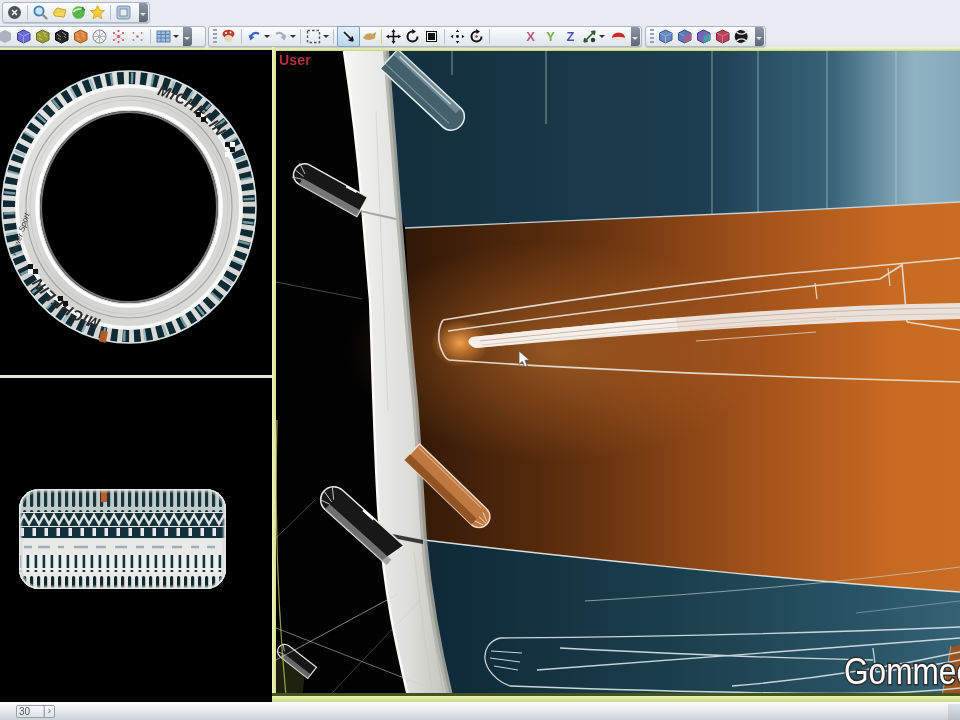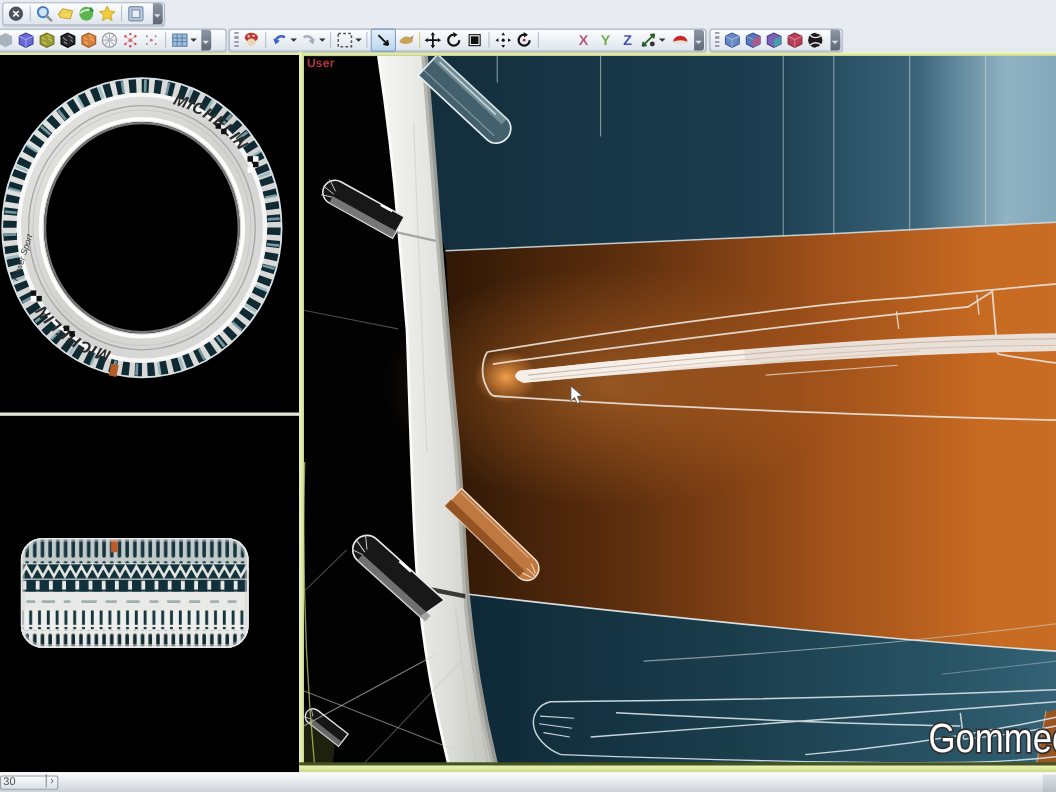--- a/index.html
+++ b/index.html
@@ -431,22 +431,22 @@
 
 <path d="M243,300 l0,13.5 l3.3,-3.2 l2.4,5.6 l2.6,-1.2 l-2.4,-5.4 l4.5,-0.3 Z" fill="#fff" stroke="#555" stroke-width=".8"></path>
 
 <text x="568" y="633" font-size="37" textLength="130" lengthAdjust="spacingAndGlyphs" fill="#ffffff" stroke="#2e2e2e" stroke-width="3.2" paint-order="stroke" font-family="Liberation Sans,sans-serif">Gommee</text>
 </svg>
 
 <div class="abs" style="left:272px;top:47px;width:4px;height:649px;background:linear-gradient(90deg,#f2f6c2,#d3e08e)"></div>
 <div class="abs" style="left:272px;top:693px;width:688px;height:3px;background:#45541f"></div>
 <div class="abs" style="left:272px;top:696px;width:688px;height:6px;background:linear-gradient(#eef3b6,#c9d984)"></div>
 
-<div class="abs" style="left:279px;top:52px;color:#b42f3c;font-size:11px;font-weight:bold;letter-spacing:.2px">User</div>
+<div class="abs" style="left:279px;top:52px;color:#b42f3c;font-size:14px;font-weight:bold;letter-spacing:.2px">User</div>
 
 <div class="abs" style="left:0;top:702px;width:960px;height:18px;background:linear-gradient(#fbfcfd,#e8ebee 45%,#ccd2d9)"></div>
-<div class="abs" style="left:0;top:705px;width:53px;height:13px;border:1px solid #98a0aa;border-radius:2px;background:linear-gradient(#f7f9fb,#dde2e8);color:#555;font-size:10px;line-height:11px">
+<div class="abs" style="left:16px;top:705px;width:39px;height:13px;border:1px solid #98a0aa;border-radius:2px;background:linear-gradient(#f7f9fb,#dde2e8);color:#555;font-size:10px;line-height:11px">
  <span style="position:absolute;left:2px;top:0">30</span>
  <span style="position:absolute;right:3px;top:-1px;color:#667;font-size:10px">│›</span>
 </div>
 <div class="abs" style="left:948px;top:704px;width:12px;height:16px;background:linear-gradient(#dfe3e8,#b9c0c9)"></div>
 
 </div>
 
 </body></html>

